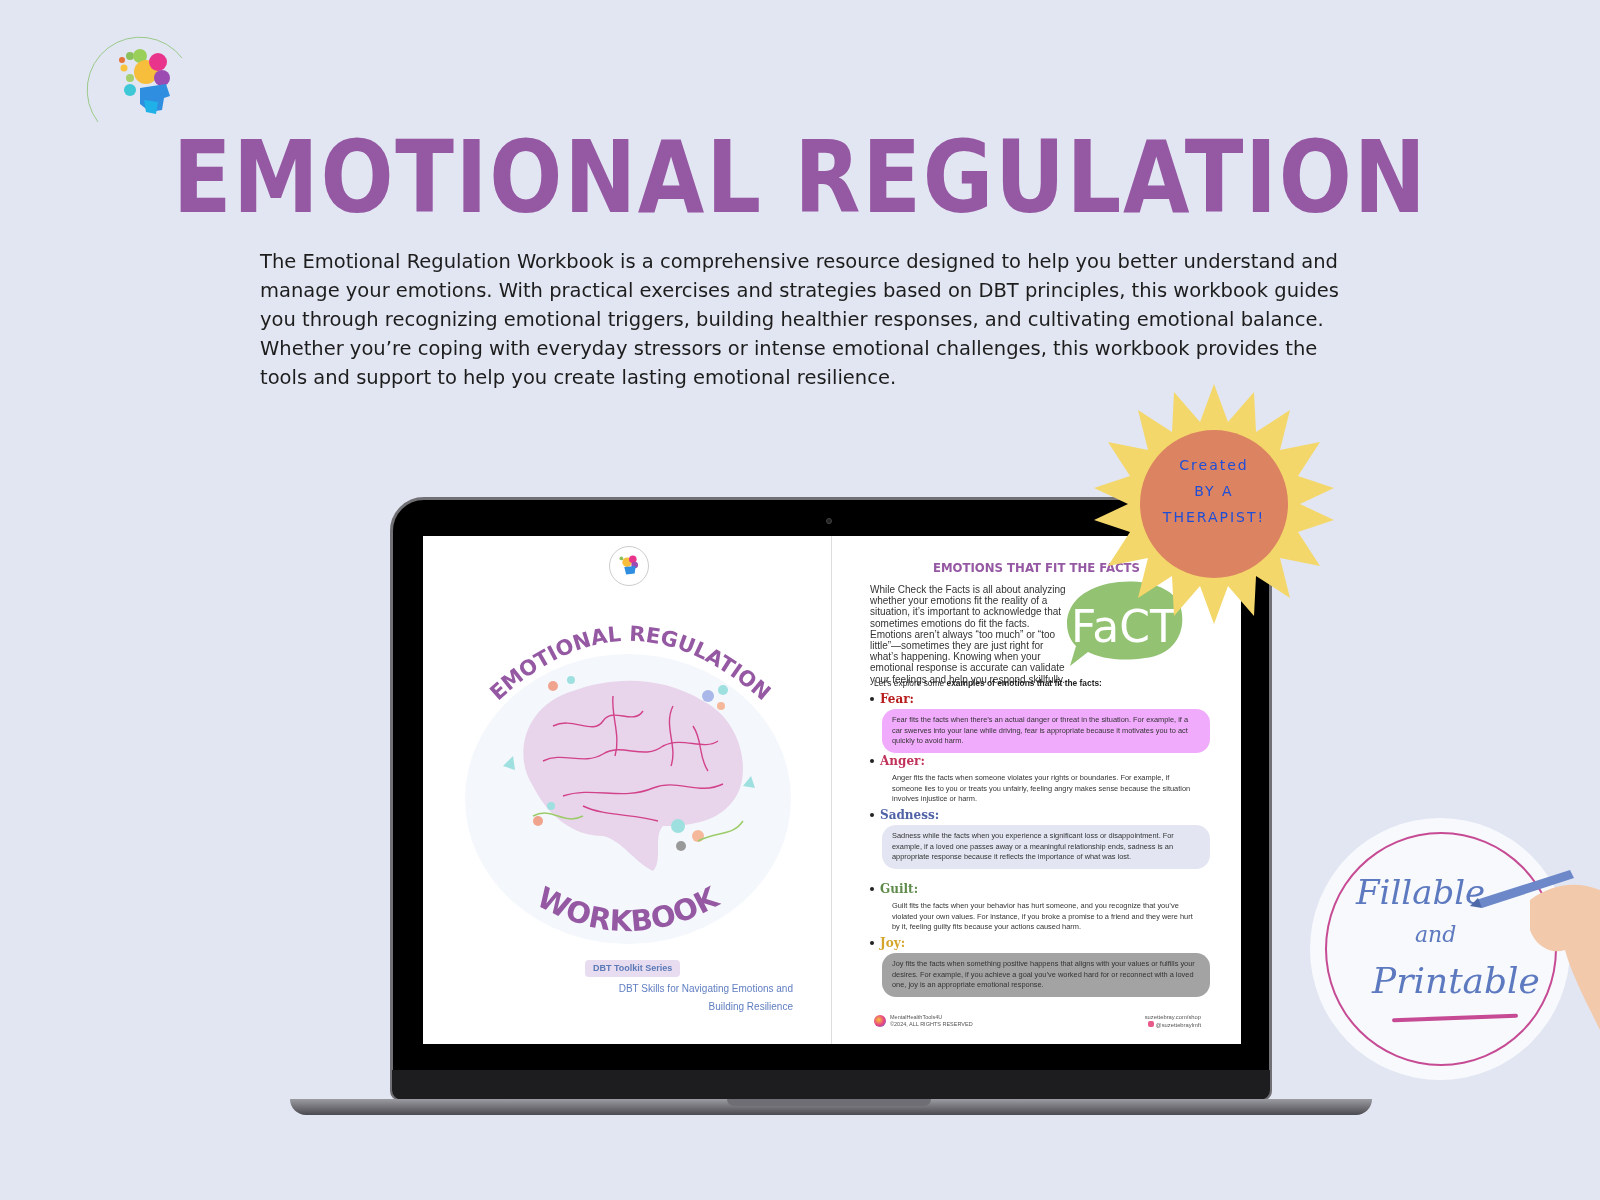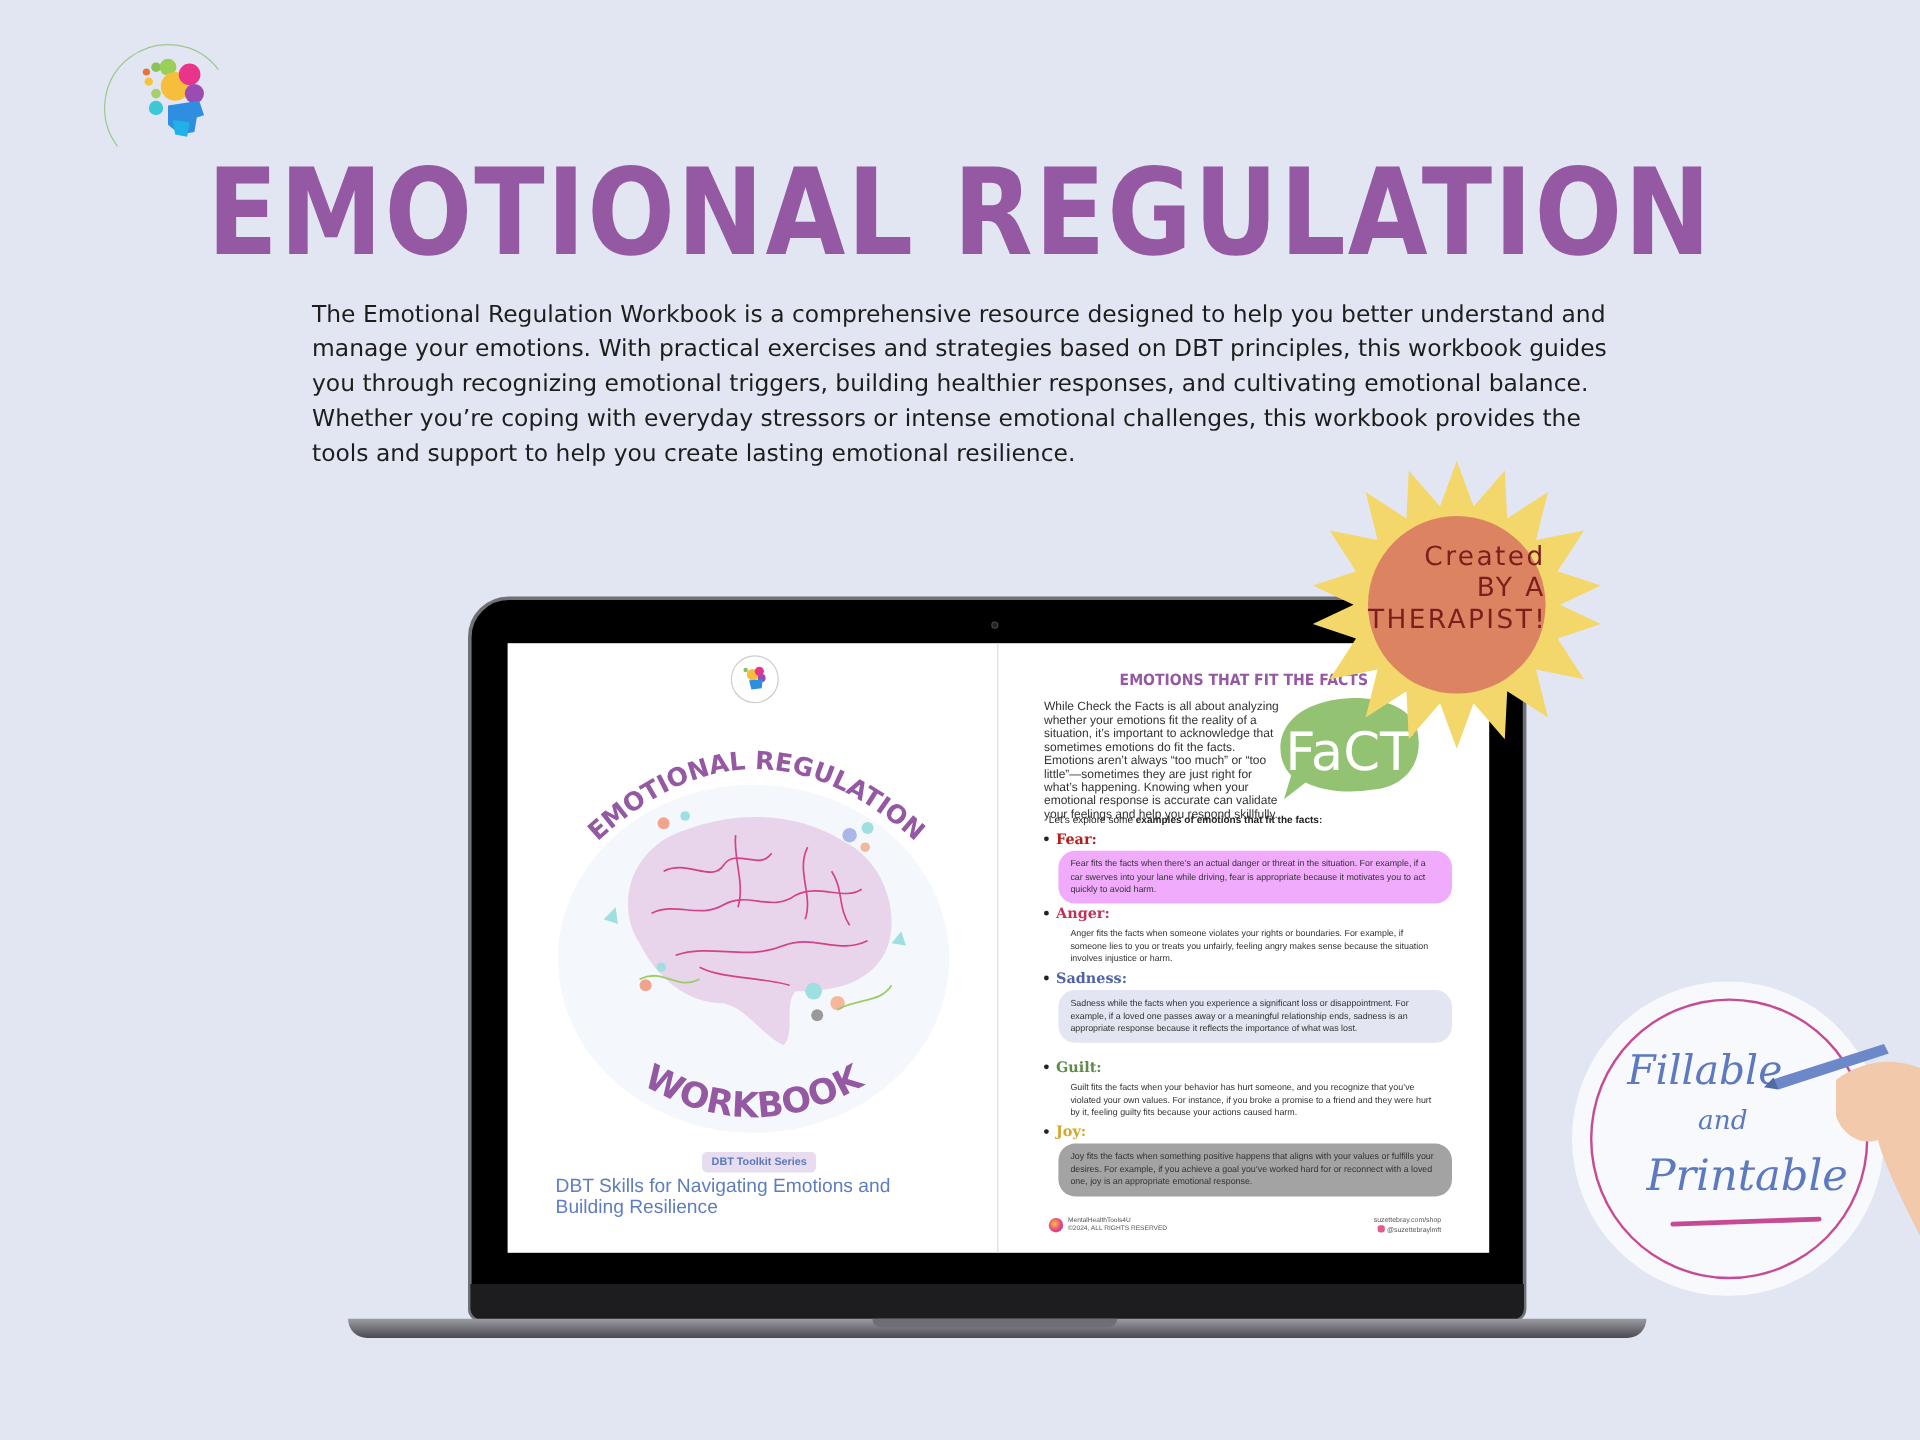--- a/index.html
+++ b/index.html
@@ -16,35 +16,35 @@
   .camera{position:absolute;left:826px;top:518px;width:6px;height:6px;border-radius:50%;background:#222;border:1px solid #444}
   .screen{position:absolute;left:423px;top:536px;width:818px;height:508px;background:#fff;display:flex}
   .page{position:relative;width:409px;height:508px;overflow:hidden}
   .page.left{border-right:1px solid #ddd}
   .mini-logo{position:absolute;left:186px;top:10px;width:40px;height:40px;border-radius:50%;border:1px solid #ccc;background:#fff}
   .cover-circle{position:absolute;left:42px;top:118px;width:326px;height:290px;border-radius:50%;background:#f4f7fb}
   .arc-title{position:absolute;left:0;top:50px;width:409px;height:120px}
   .wb{position:absolute;left:0;top:330px;width:409px;height:100px}
   .brain{position:absolute;left:70px;top:130px;width:270px;height:210px}
   .series-badge{position:absolute;left:162px;top:424px;height:17px;padding:0 8px;background:#e7dcf0;border-radius:4px;color:#5a7ab8;font-size:9px;font-weight:bold;line-height:17px}
-  .cover-sub{position:absolute;left:40px;width:330px;top:444px;text-align:left;color:#5f7ec0;font-size:16px;line-height:18px}
+  .cover-sub{position:absolute;left:40px;width:330px;top:444px;text-align:right;color:#5f7ec0;font-size:10px;line-height:18px}
   .rp-title{position:absolute;left:0;width:409px;top:24px;text-align:center;color:#9558a3;font-weight:bold;font-size:13px;font-family:"DejaVu Sans",sans-serif;transform:scaleX(.9)}
   .rp-intro{position:absolute;left:38px;top:48px;width:196px;font-size:10px;line-height:11.2px;color:#333}
   .fact-bubble{position:absolute;left:228px;top:44px;width:126px;height:90px}
   .rp-lead{position:absolute;left:42px;top:142px;font-size:8.4px;color:#222}
   .rp-lead b{font-weight:bold}
   .emo{position:absolute;left:38px;width:340px}
   .emo .h{font-family:"DejaVu Serif",serif;font-weight:bold;font-size:12px;display:flex;align-items:center;gap:6px}
   .emo .h .dot{width:4px;height:4px;border-radius:50%;background:#222}
   .emo .b{margin-left:12px;margin-top:3px;padding:6px 10px;font-size:7.4px;line-height:10.5px;color:#333;border-radius:14px}
   .footer-l{position:absolute;left:42px;top:478px;display:flex;gap:4px;align-items:center;font-size:5.5px;color:#555;line-height:7px}
   .footer-l .fl{width:12px;height:12px;border-radius:50%;background:radial-gradient(circle at 40% 40%,#f7c23c,#e53f86 55%,#3a8de0)}
   .footer-r{position:absolute;right:40px;top:478px;text-align:right;font-size:5.8px;color:#555;line-height:7px}
   .sun{position:absolute;left:1094px;top:384px;width:240px;height:240px}
-  .badge-text{position:absolute;left:1140px;top:452px;width:148px;text-align:right;color:#7f1d1d;font-family:"DejaVu Sans",sans-serif;font-size:22px;letter-spacing:2px;line-height:26px}
+  .badge-text{position:absolute;left:1140px;top:452px;width:148px;text-align:center;color:#1d4ed8;font-family:"DejaVu Sans",sans-serif;font-size:14px;letter-spacing:2px;line-height:26px}
   .fp{position:absolute;left:1310px;top:818px;width:260px;height:262px;border-radius:50%;background:#f7f9fc}
   .fp-ring{position:absolute;left:1325px;top:832px;width:232px;height:234px;border-radius:50%;border:2px solid #c64b94}
   .fp-text{position:absolute;font-family:"DejaVu Serif",serif;font-style:italic;color:#5d79bf}
   .hand{position:absolute;left:1470px;top:860px;width:130px;height:170px}
 </style>
 </head>
 <body>
 
 <div class="logo">
   <svg viewBox="0 0 116 116">

